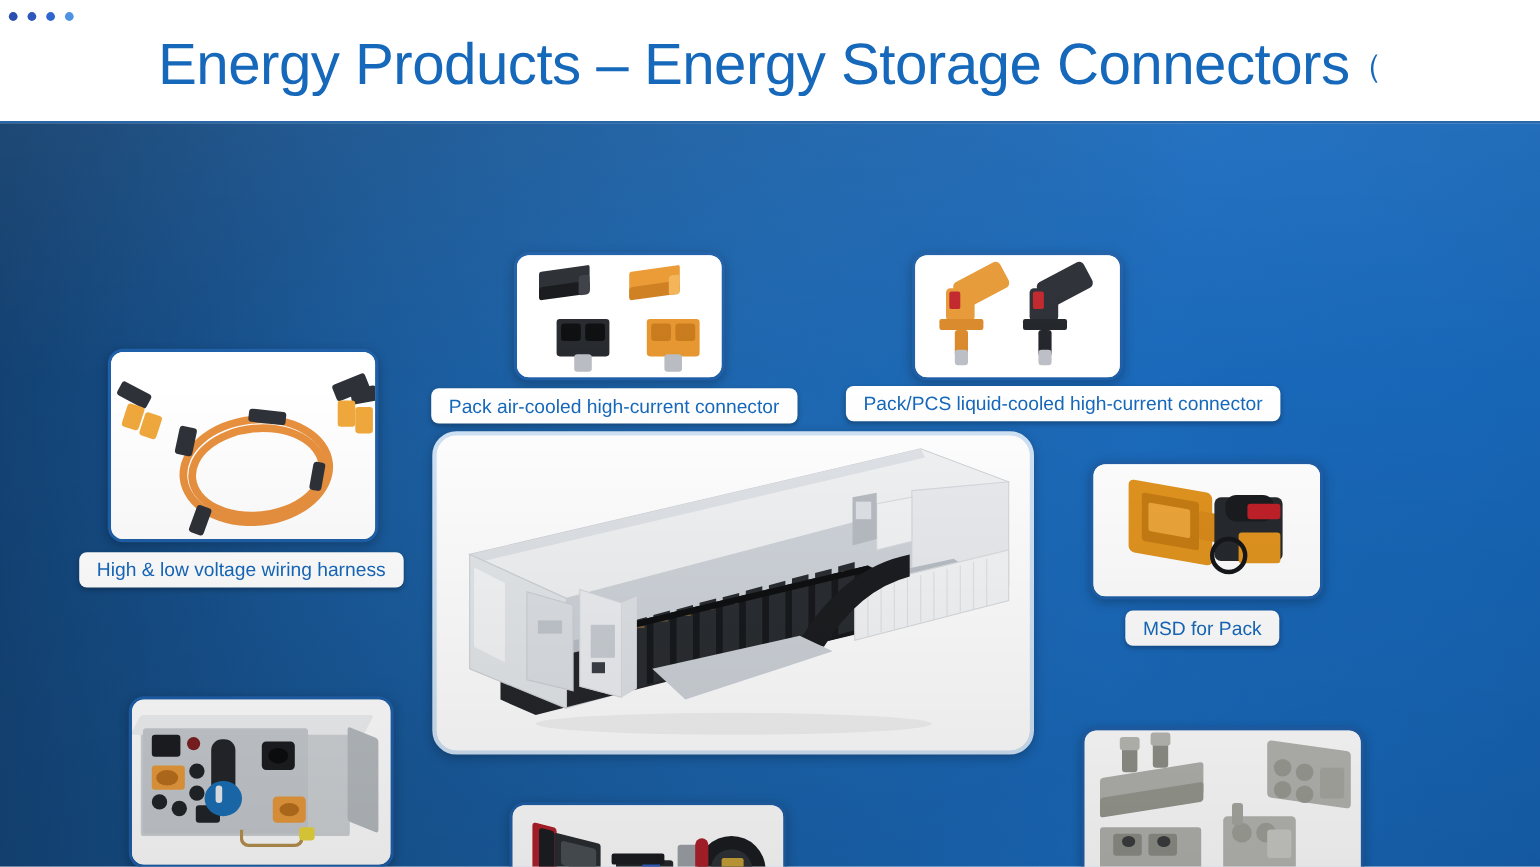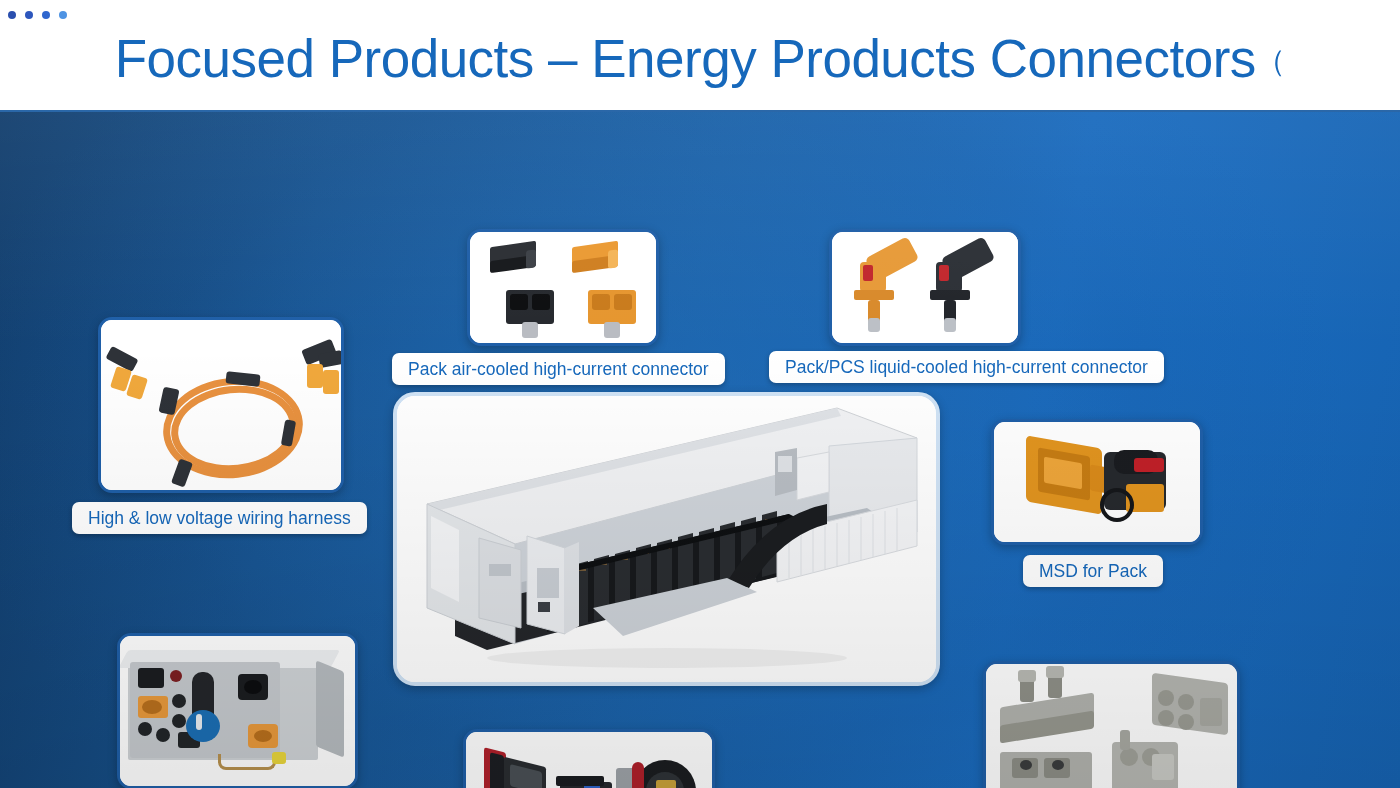--- a/index.html
+++ b/index.html
@@ -84,21 +84,21 @@
 <div class="slide">
 
   <div class="header">
     <div class="dots">
       <i></i>
       <i></i>
       <i></i>
       <i></i>
     </div>
     <div class="slide-title">
-      <span>Focused Products – Energy Products Connectors</span><span class="title-paren">（</span>
+      <span>Energy Products – Energy Storage Connectors</span><span class="title-paren">（</span>
     </div>
     <div class="header-rule"></div>
   </div>
 
   <div class="board">
 
     <div class="card" style="left:98px; top:205px; width:246px; height:176px;">
       <div class="ph" style="left:0;top:0;width:100%;height:100%;background:#fff;">
 
         <div class="wire" style="left:18px; top:-58px; width:200px; height:120px; border-color:#e8913f; border-bottom-color:transparent; border-left-color:transparent; border-right-color:transparent; transform:rotate(-4deg);"></div>

